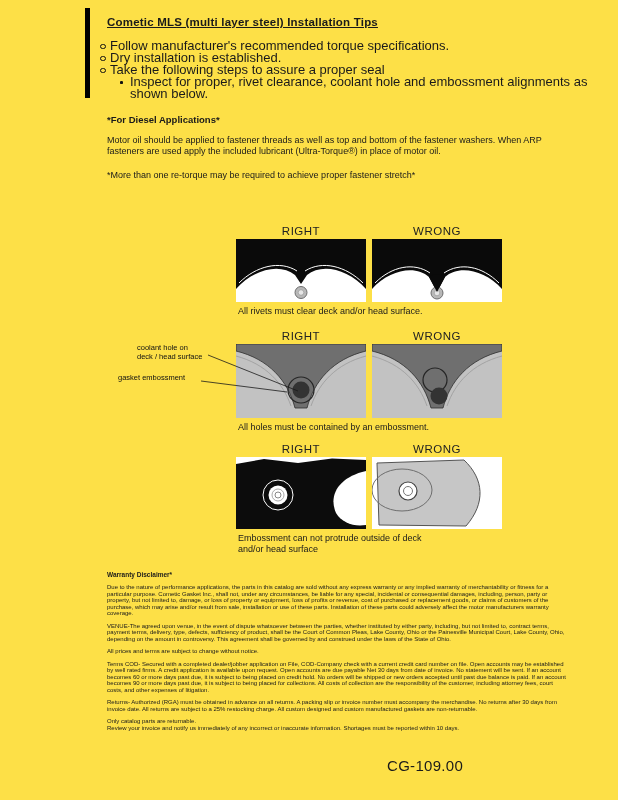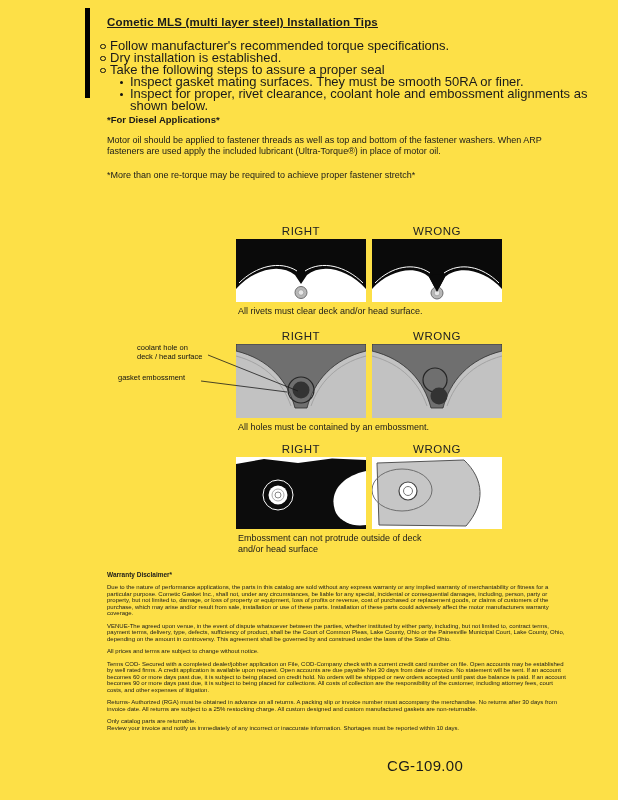--- a/index.html
+++ b/index.html
@@ -70,21 +70,20 @@
     <li>
       <span class="o-bullet"></span>
       <span>Dry installation is established.</span>
     </li>
     <li>
       <span class="o-bullet"></span>
       <span>Take the following steps to assure a proper seal</span>
       <ul class="subtips">
         <li>
           <span class="dot-bullet"></span>
-          <span>Inspect gasket mating surfaces.  They must be smooth 50RA or finer.</span>
         </li>
         <li>
           <span class="dot-bullet"></span>
           <span>Inspect for proper, rivet clearance, coolant hole and embossment alignments as shown below.</span>
         </li>
       </ul>
     </li>
   </ul>
 
   <div class="diesel">

